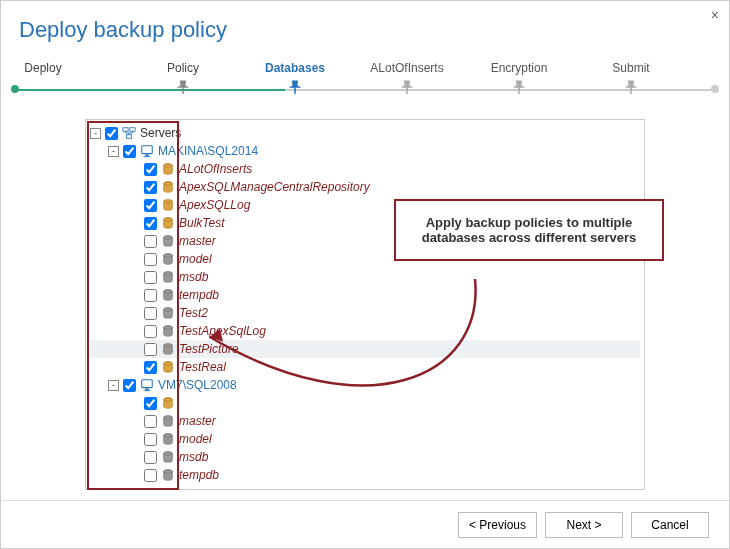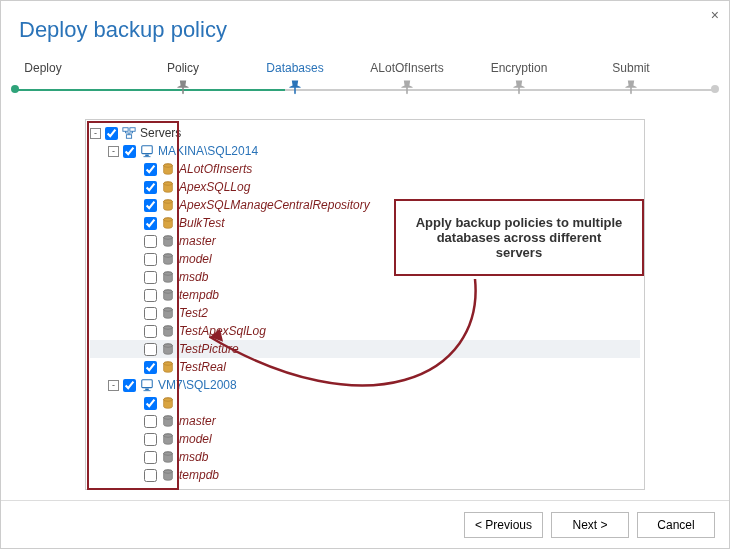--- a/index.html
+++ b/index.html
@@ -60,21 +60,21 @@
   .step-dot-end { right: -4px; }
   .step {
     position: absolute;
     top: 0;
     text-align: center;
     font-size: 12px;
     width: 80px;
     transform: translateX(-40px);
   }
   .step-label { color: #555; padding-bottom: 4px; display:block; }
-  .step.active .step-label { color: #2a73b8; font-weight: 400; }
+  .step.active .step-label { color: #2a73b8; font-weight: 700; }
   .step.done .step-label { color: #444; }
   .pin {
     display: inline-block;
     width: 18px; height: 18px;
   }
   .tree-wrap {
     position: absolute;
     left: 84px;
     right: 84px;
     top: 118px;
@@ -116,21 +116,21 @@
     margin-right: 4px;
     vertical-align: middle;
   }
   .tree-label { color: #7f1d1d; font-style: italic; }
   .tree-root-label { color: #333; }
   .tree-server-label { color: #2a73b8; }
   .annotation-box {
     position: absolute;
     left: 393px;
     top: 198px;
-    width: 250px;
+    width: 270px;
     padding: 14px 16px;
     border: 2px solid #8c1f28;
     background: #fff;
     font-size: 13px;
     font-weight: 600;
     text-align: center;
     color: #333;
     z-index: 5;
   }
   .annotation-overlay {
@@ -154,21 +154,21 @@
   }
   .footer {
     position: absolute;
     bottom: 0; left: 0; right: 0;
     height: 48px;
     border-top: 1px solid #ddd;
     display: flex;
     justify-content: flex-end;
     align-items: center;
     gap: 8px;
-    padding-right: 14px;
+    padding-right: 20px;
     background: #fff;
   }
   .btn {
     min-width: 78px;
     height: 26px;
     border: 1px solid #bbb;
     background: #fff;
     font-size: 12px;
     cursor: pointer;
     padding: 0 10px;
@@ -255,33 +255,33 @@
       <div class="tree-row">
         <span class="tree-indent" style="width: 54px;"></span>
         <input type="checkbox" class="chk" checked="" style="">
         <span style="display: inline-flex; align-items: center; margin-right: 4px;">
           <svg width="14" height="14" viewBox="0 0 16 16">
     <ellipse cx="8" cy="4" rx="5" ry="2" fill="#d9a441" stroke="#b8842e" stroke-width="0.8"></ellipse>
     <path d="M3 4 v8 a5 2 0 0 0 10 0 v-8" fill="#d9a441" stroke="#b8842e" stroke-width="0.8"></path>
     <ellipse cx="8" cy="4" rx="5" ry="2" fill="none" stroke="#b8842e" stroke-width="0.8"></ellipse>
   </svg>
         </span>
+        <span class="tree-label">ApexSQLManageCentralRepository</span>
+      </div>
+      <div class="tree-row">
+        <span class="tree-indent" style="width: 54px;"></span>
+        <input type="checkbox" class="chk" checked="" style="">
+        <span style="display: inline-flex; align-items: center; margin-right: 4px;">
+          <svg width="14" height="14" viewBox="0 0 16 16">
+    <ellipse cx="8" cy="4" rx="5" ry="2" fill="#d9a441" stroke="#b8842e" stroke-width="0.8"></ellipse>
+    <path d="M3 4 v8 a5 2 0 0 0 10 0 v-8" fill="#d9a441" stroke="#b8842e" stroke-width="0.8"></path>
+    <ellipse cx="8" cy="4" rx="5" ry="2" fill="none" stroke="#b8842e" stroke-width="0.8"></ellipse>
+  </svg>
+        </span>
         <span class="tree-label">ApexSQLLog</span>
-      </div>
-      <div class="tree-row">
-        <span class="tree-indent" style="width: 54px;"></span>
-        <input type="checkbox" class="chk" checked="" style="">
-        <span style="display: inline-flex; align-items: center; margin-right: 4px;">
-          <svg width="14" height="14" viewBox="0 0 16 16">
-    <ellipse cx="8" cy="4" rx="5" ry="2" fill="#d9a441" stroke="#b8842e" stroke-width="0.8"></ellipse>
-    <path d="M3 4 v8 a5 2 0 0 0 10 0 v-8" fill="#d9a441" stroke="#b8842e" stroke-width="0.8"></path>
-    <ellipse cx="8" cy="4" rx="5" ry="2" fill="none" stroke="#b8842e" stroke-width="0.8"></ellipse>
-  </svg>
-        </span>
-        <span class="tree-label">ApexSQLManageCentralRepository</span>
       </div>
       <div class="tree-row">
         <span class="tree-indent" style="width: 54px;"></span>
         <input type="checkbox" class="chk" checked="" style="">
         <span style="display: inline-flex; align-items: center; margin-right: 4px;">
           <svg width="14" height="14" viewBox="0 0 16 16">
     <ellipse cx="8" cy="4" rx="5" ry="2" fill="#d9a441" stroke="#b8842e" stroke-width="0.8"></ellipse>
     <path d="M3 4 v8 a5 2 0 0 0 10 0 v-8" fill="#d9a441" stroke="#b8842e" stroke-width="0.8"></path>
     <ellipse cx="8" cy="4" rx="5" ry="2" fill="none" stroke="#b8842e" stroke-width="0.8"></ellipse>
   </svg>

